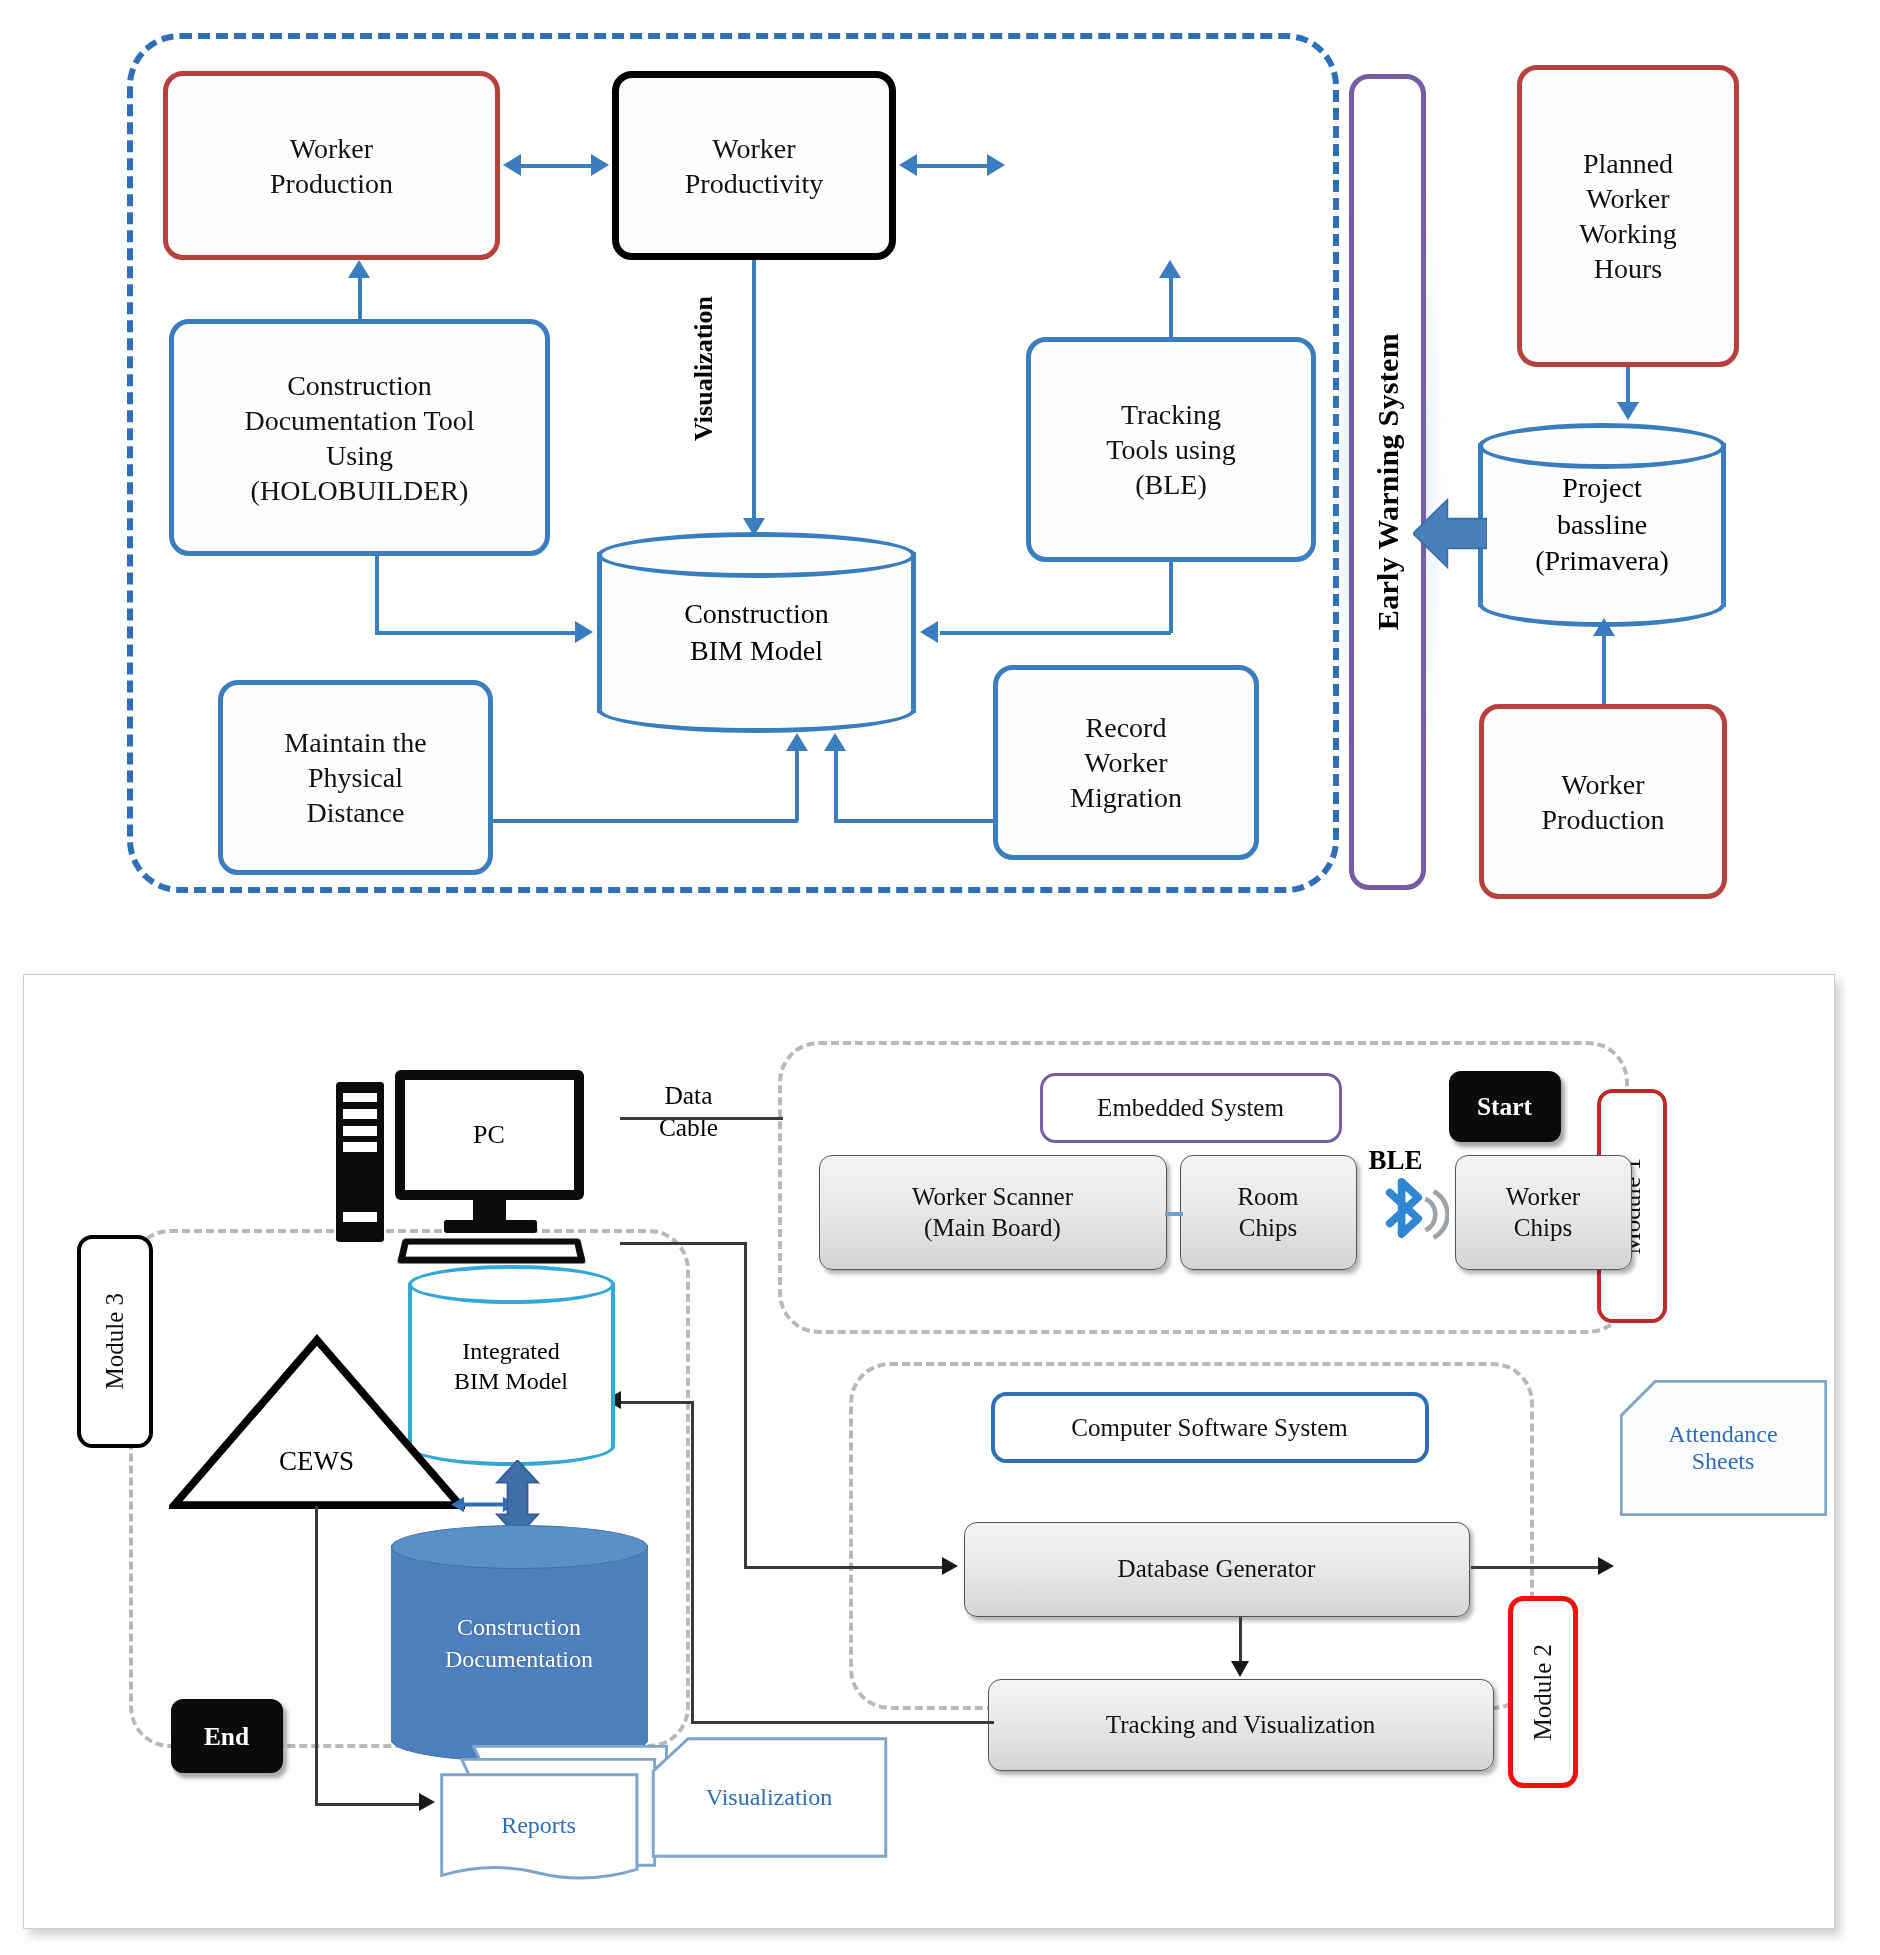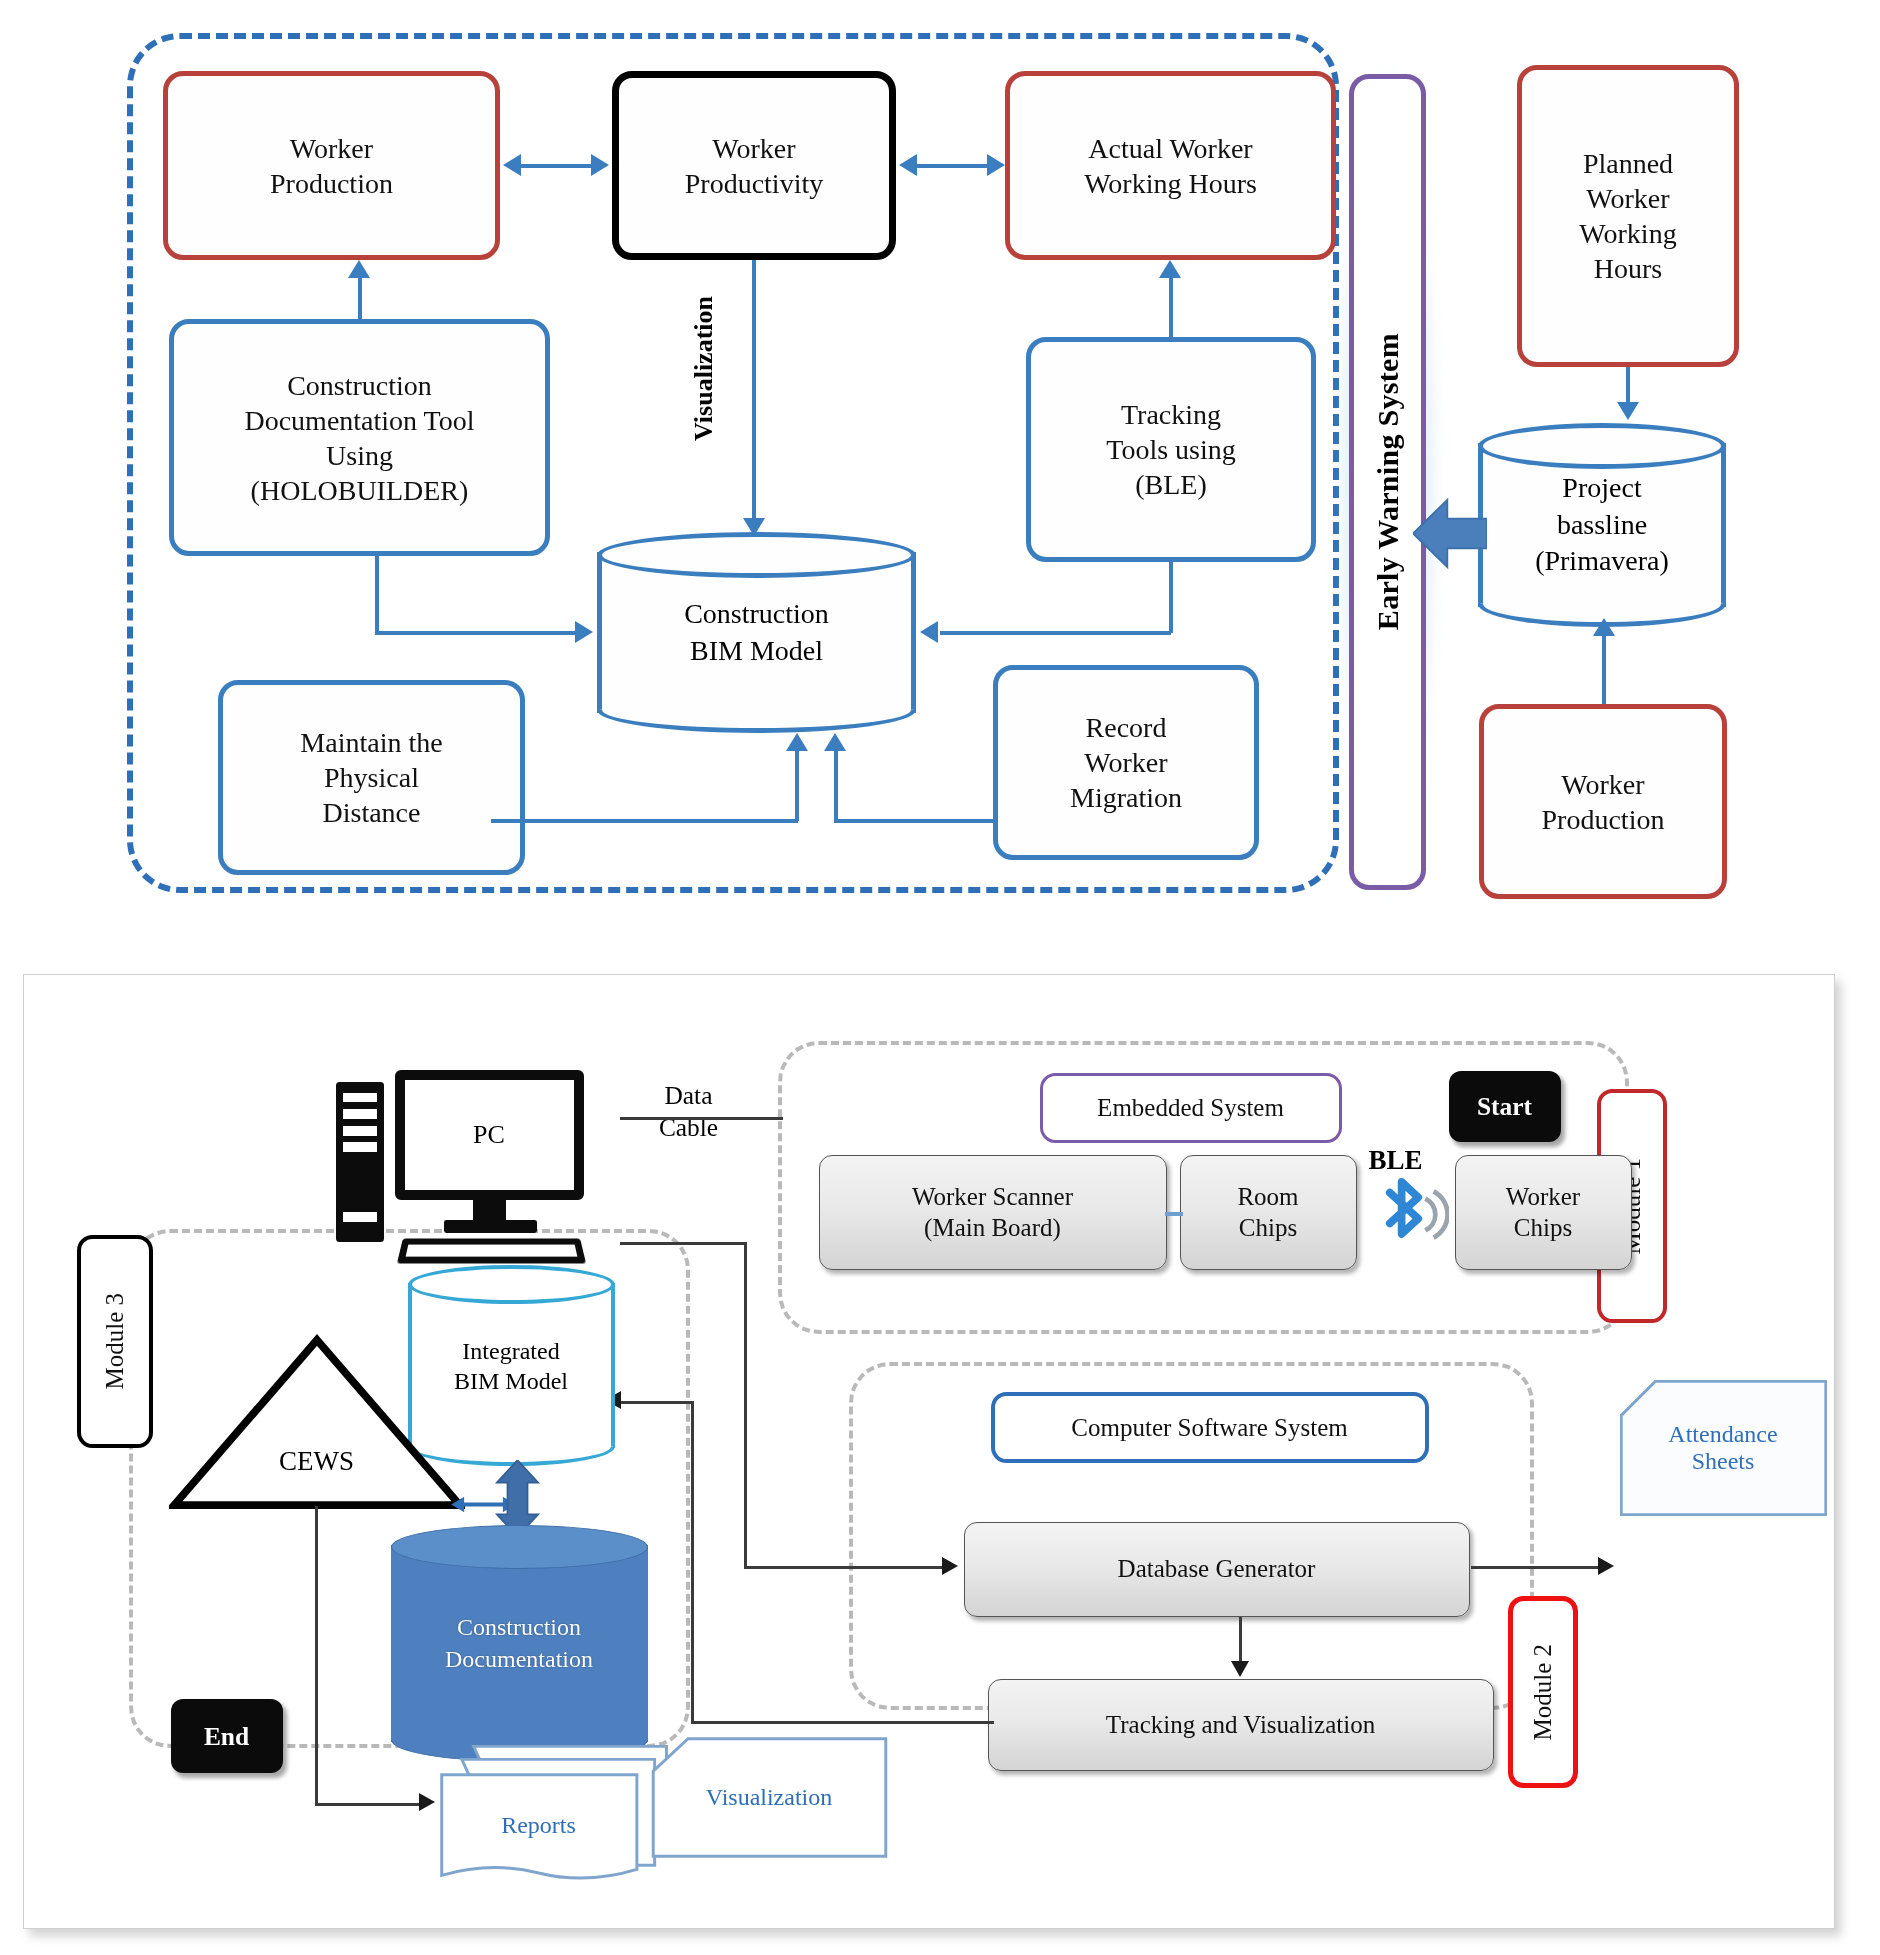--- a/index.html
+++ b/index.html
@@ -150,24 +150,20 @@
   <div class="abs box box-red ctr" style="left:163px;top:71px;width:337px;height:189px;">
     <span style="white-space:pre-line">Worker
 Production</span>
   </div>
 
   <div class="abs box box-black ctr" style="left:612px;top:71px;width:284px;height:189px;">
     <span style="white-space:pre-line">Worker
 Productivity</span>
   </div>
 
-  <div class="abs box box-red ctr" style="left:1005px;top:71px;width:331px;height:189px;">
-    <span style="white-space:pre-line">Actual Worker
-Working Hours</span>
-  </div>
 
   <div class="abs box box-red ctr" style="left:1517px;top:65px;width:222px;height:302px;">
     <span style="white-space:pre-line">Planned
 Worker
 Working
 Hours</span>
   </div>
 
   <div class="abs box box-blue ctr" style="left:169px;top:319px;width:381px;height:237px;">
     <span style="white-space:pre-line">Construction
@@ -175,21 +171,21 @@
 Using
 (HOLOBUILDER)</span>
   </div>
 
   <div class="abs box box-blue ctr" style="left:1026px;top:337px;width:290px;height:225px;">
     <span style="white-space:pre-line">Tracking
 Tools using
 (BLE)</span>
   </div>
 
-  <div class="abs box box-blue ctr" style="left:218px;top:680px;width:307px;height:195px;">
+  <div class="abs box box-blue ctr" style="left:218px;top:680px;width:275px;height:195px;">
     <span style="white-space:pre-line">Maintain the
 Physical
 Distance</span>
   </div>
 
   <div class="abs box box-blue ctr" style="left:993px;top:665px;width:266px;height:195px;align-items:center;">
     <span style="white-space:pre-line">Record
 Worker
 Migration</span>
   </div>

